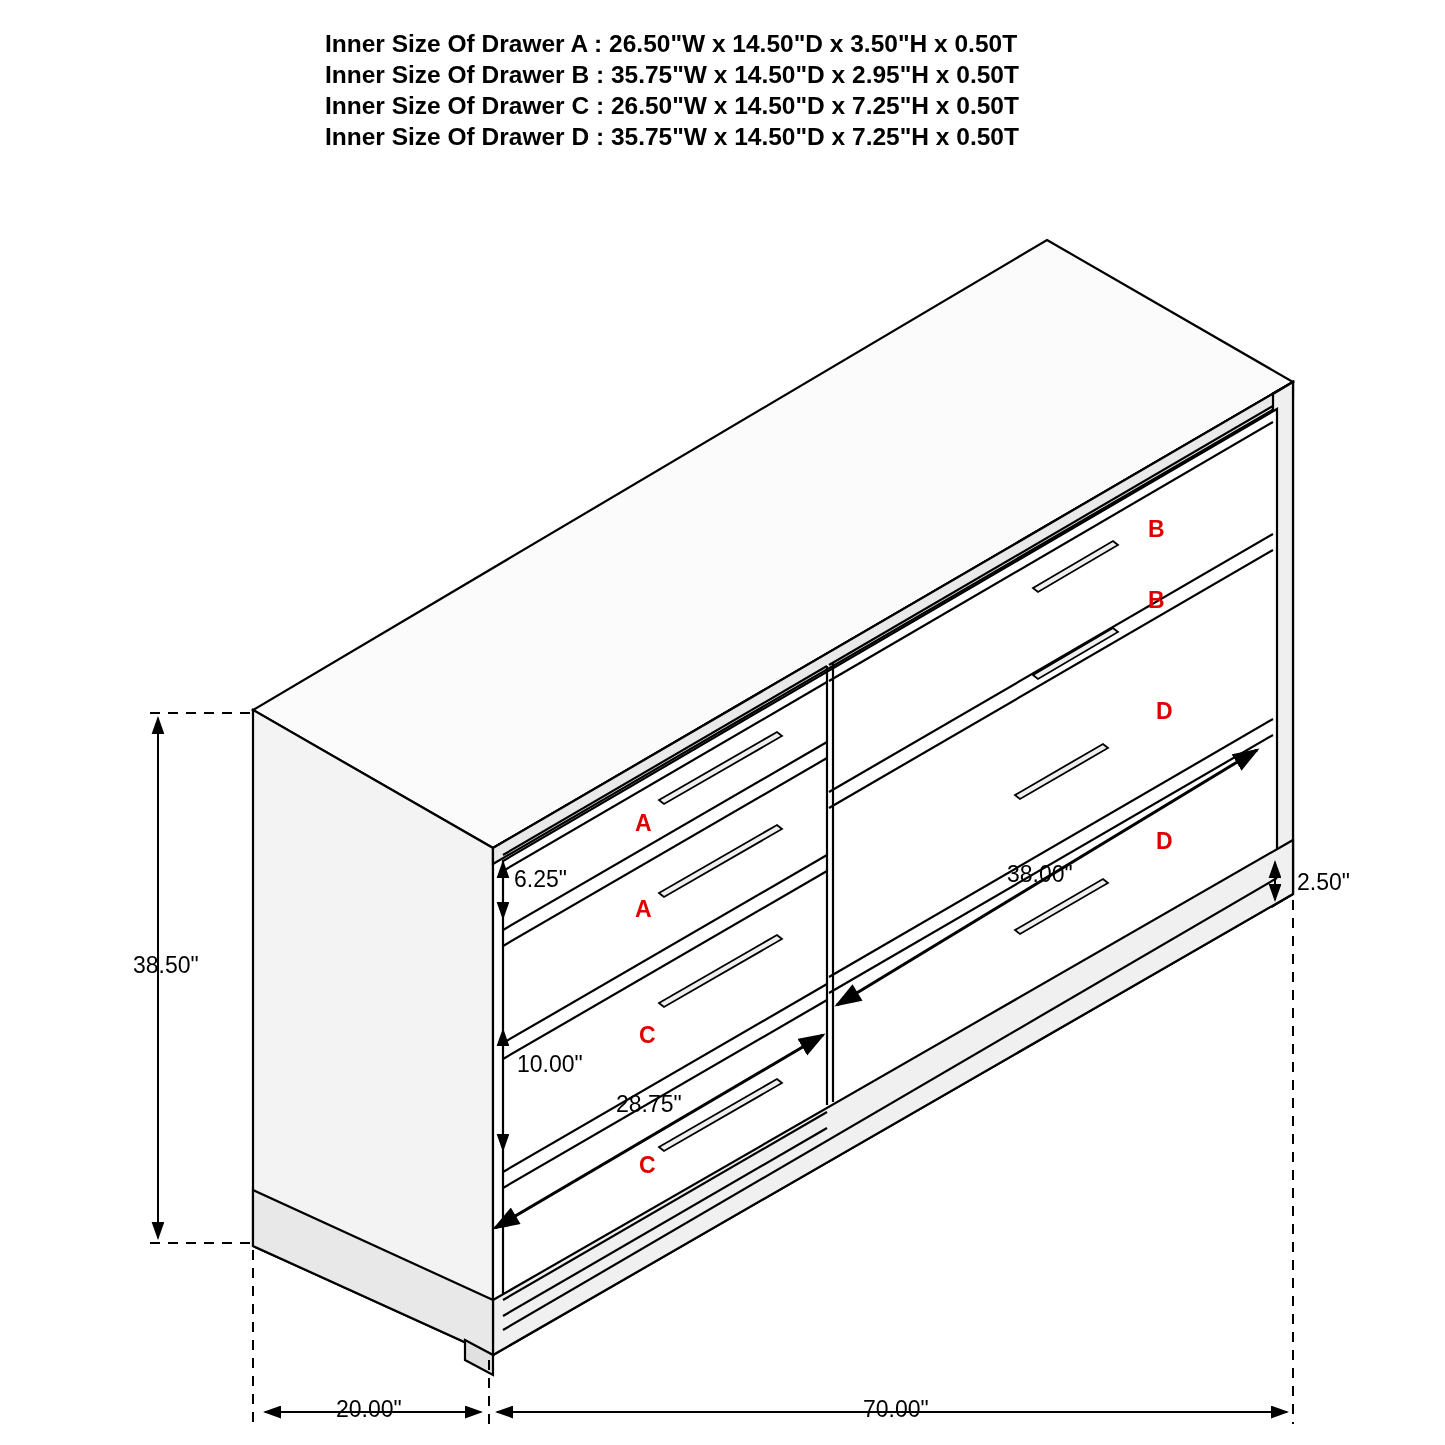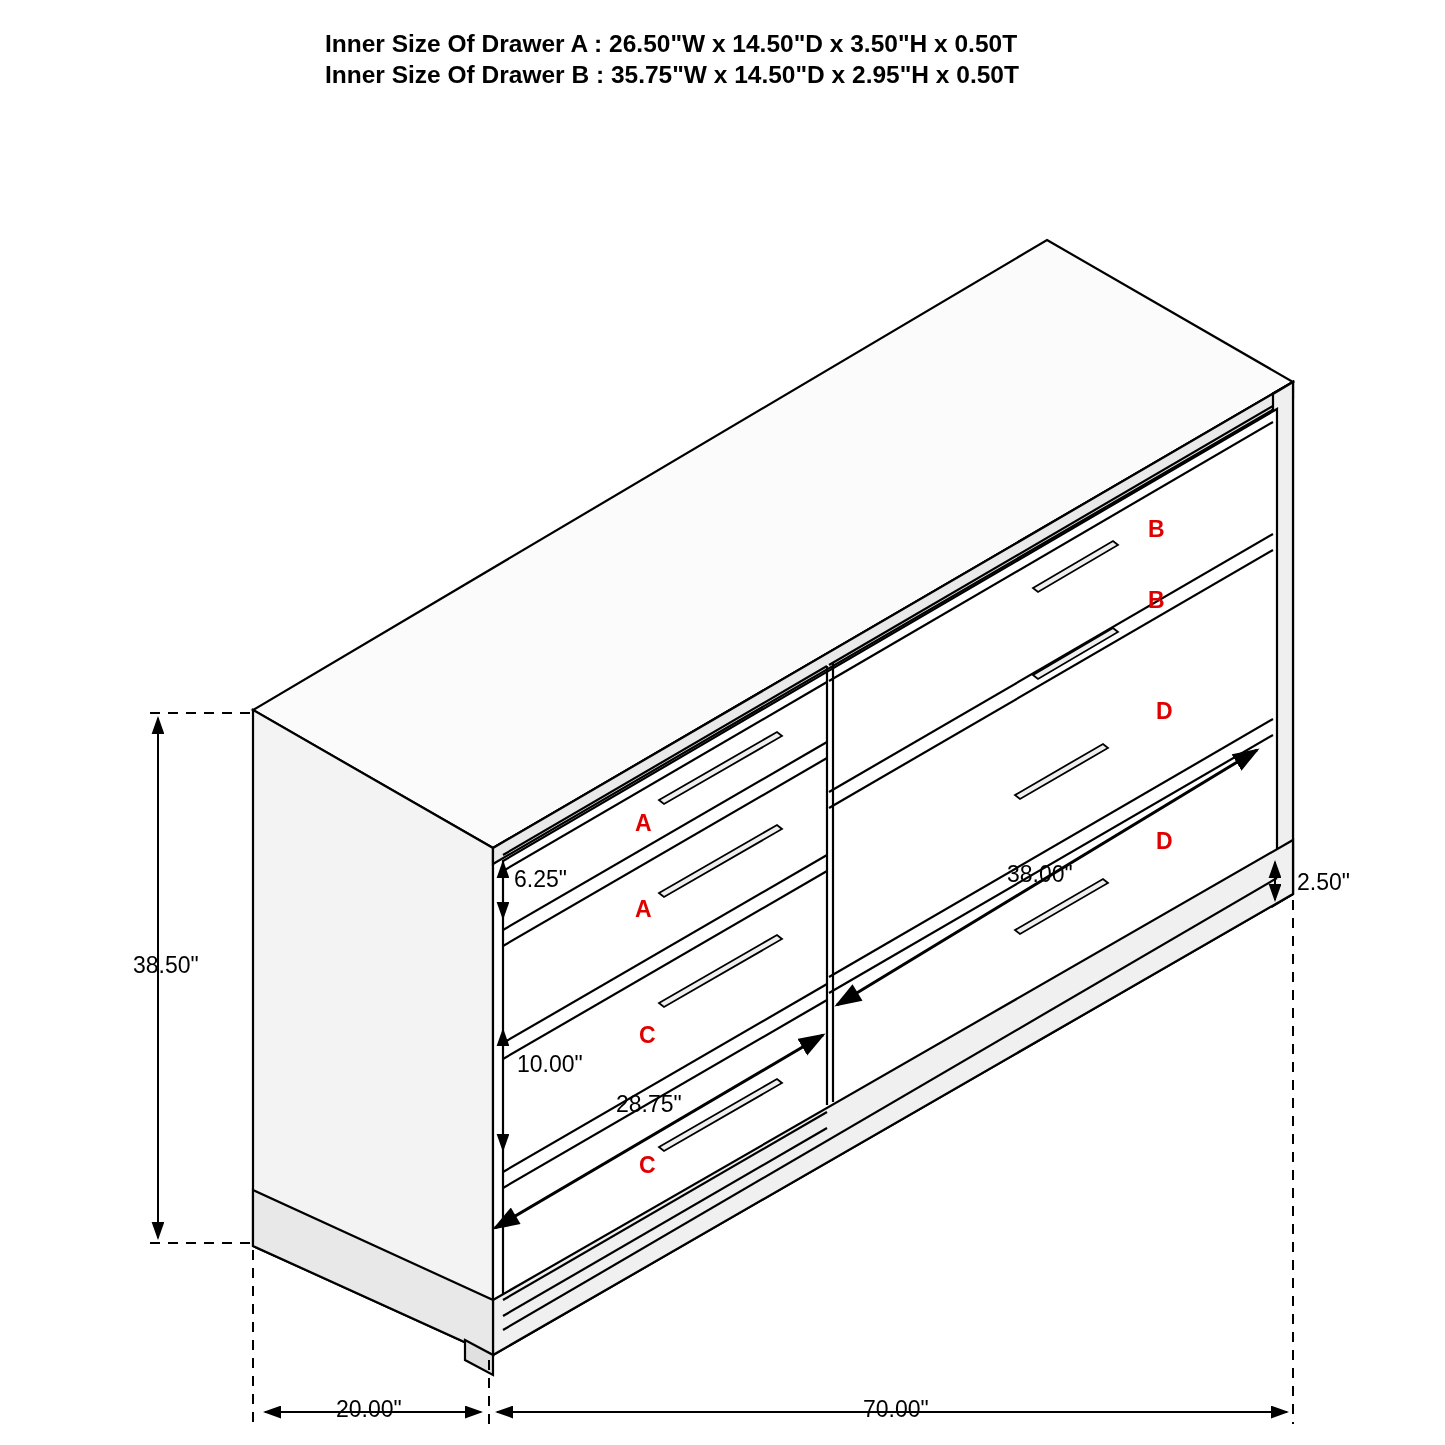--- a/index.html
+++ b/index.html
@@ -51,20 +51,22 @@
   }
 </style>
 </head>
 <body>
 
 <div id="page">
 
   <div class="spec-block">
     <span class="spec-line">Inner Size Of Drawer A : 26.50"W x 14.50"D x 3.50"H x 0.50T</span>
     <span class="spec-line">Inner Size Of Drawer B : 35.75"W x 14.50"D x 2.95"H x 0.50T</span>
+    <span class="spec-line">Inner Size Of Drawer C : 26.50"W x 14.50"D x 7.25"H x 0.50T</span>
+    <span class="spec-line">Inner Size Of Drawer D : 35.75"W x 14.50"D x 7.25"H x 0.50T</span>
   </div>
 
   <svg class="diagram" viewBox="0 0 1445 1445">
 
     <g stroke="#000000" fill="none" stroke-width="2.2">
 
       <polygon points="1022,240 1268,382 468,848 228,710" fill="#fbfbfb"></polygon>
 
       <polygon points="228,710 468,848 468,1355 228,1246" fill="#f3f3f3"></polygon>
 

